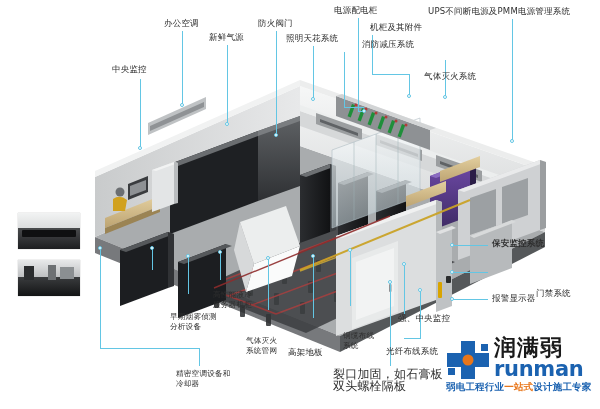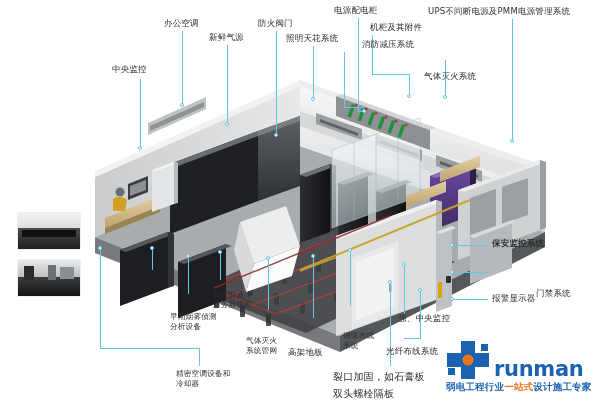--- a/index.html
+++ b/index.html
@@ -18,21 +18,21 @@
   .lbl{
     position:absolute;
     font-size:8.5px;
     line-height:11px;
     color:#2e2e2e;
     white-space:pre;
     letter-spacing:.2px;
     font-family:"DejaVu Sans","Liberation Sans",sans-serif;
   }
   .lbl.sm{font-size:7.6px;line-height:9.6px;}
-  .lbl.xs{font-size:10px;line-height:17px;}
+  .lbl.xs{font-size:12px;line-height:12px;}
 
   
   .ld{position:absolute;background:#63c6e4;}
   .ld.v{width:1px;}
   .ld.h{height:1px;}
   .dot{
     position:absolute;width:4px;height:4px;border-radius:50%;
     border:1px solid #63c6e4;background:#ffffff;box-sizing:border-box;
   }
 
@@ -435,17 +435,18 @@
   <div class="lbl sm" style="left:176px;top:369px;">精密空调设备和
 冷却器</div>
 
   <div id="logo">
     <svg class="lg-cross" viewBox="0 0 44 40" xmlns="http://www.w3.org/2000/svg">
       <path d="M14,1 h14 v12 h14 v14 h-14 v12 h-14 v-12 h-14 v-14 h14 z" transform="translate(1,0)" fill="#1b62b0"></path>
       <circle cx="22" cy="20" r="5.5" fill="#e8761a"></circle>
       <rect x="2" y="28" width="7" height="7" fill="#1b62b0"></rect>
       <rect x="35" y="4" width="7" height="7" fill="#1b62b0"></rect>
     </svg>
+    <div class="lg-cn">润满弱</div>
     <div class="lg-en">runman</div>
     <div class="lg-tag"><span>弱电工程行业</span><span class="hl">一站式</span><span>设计施工专家</span></div>
   </div>
 
 </div>
 
 </body></html>

